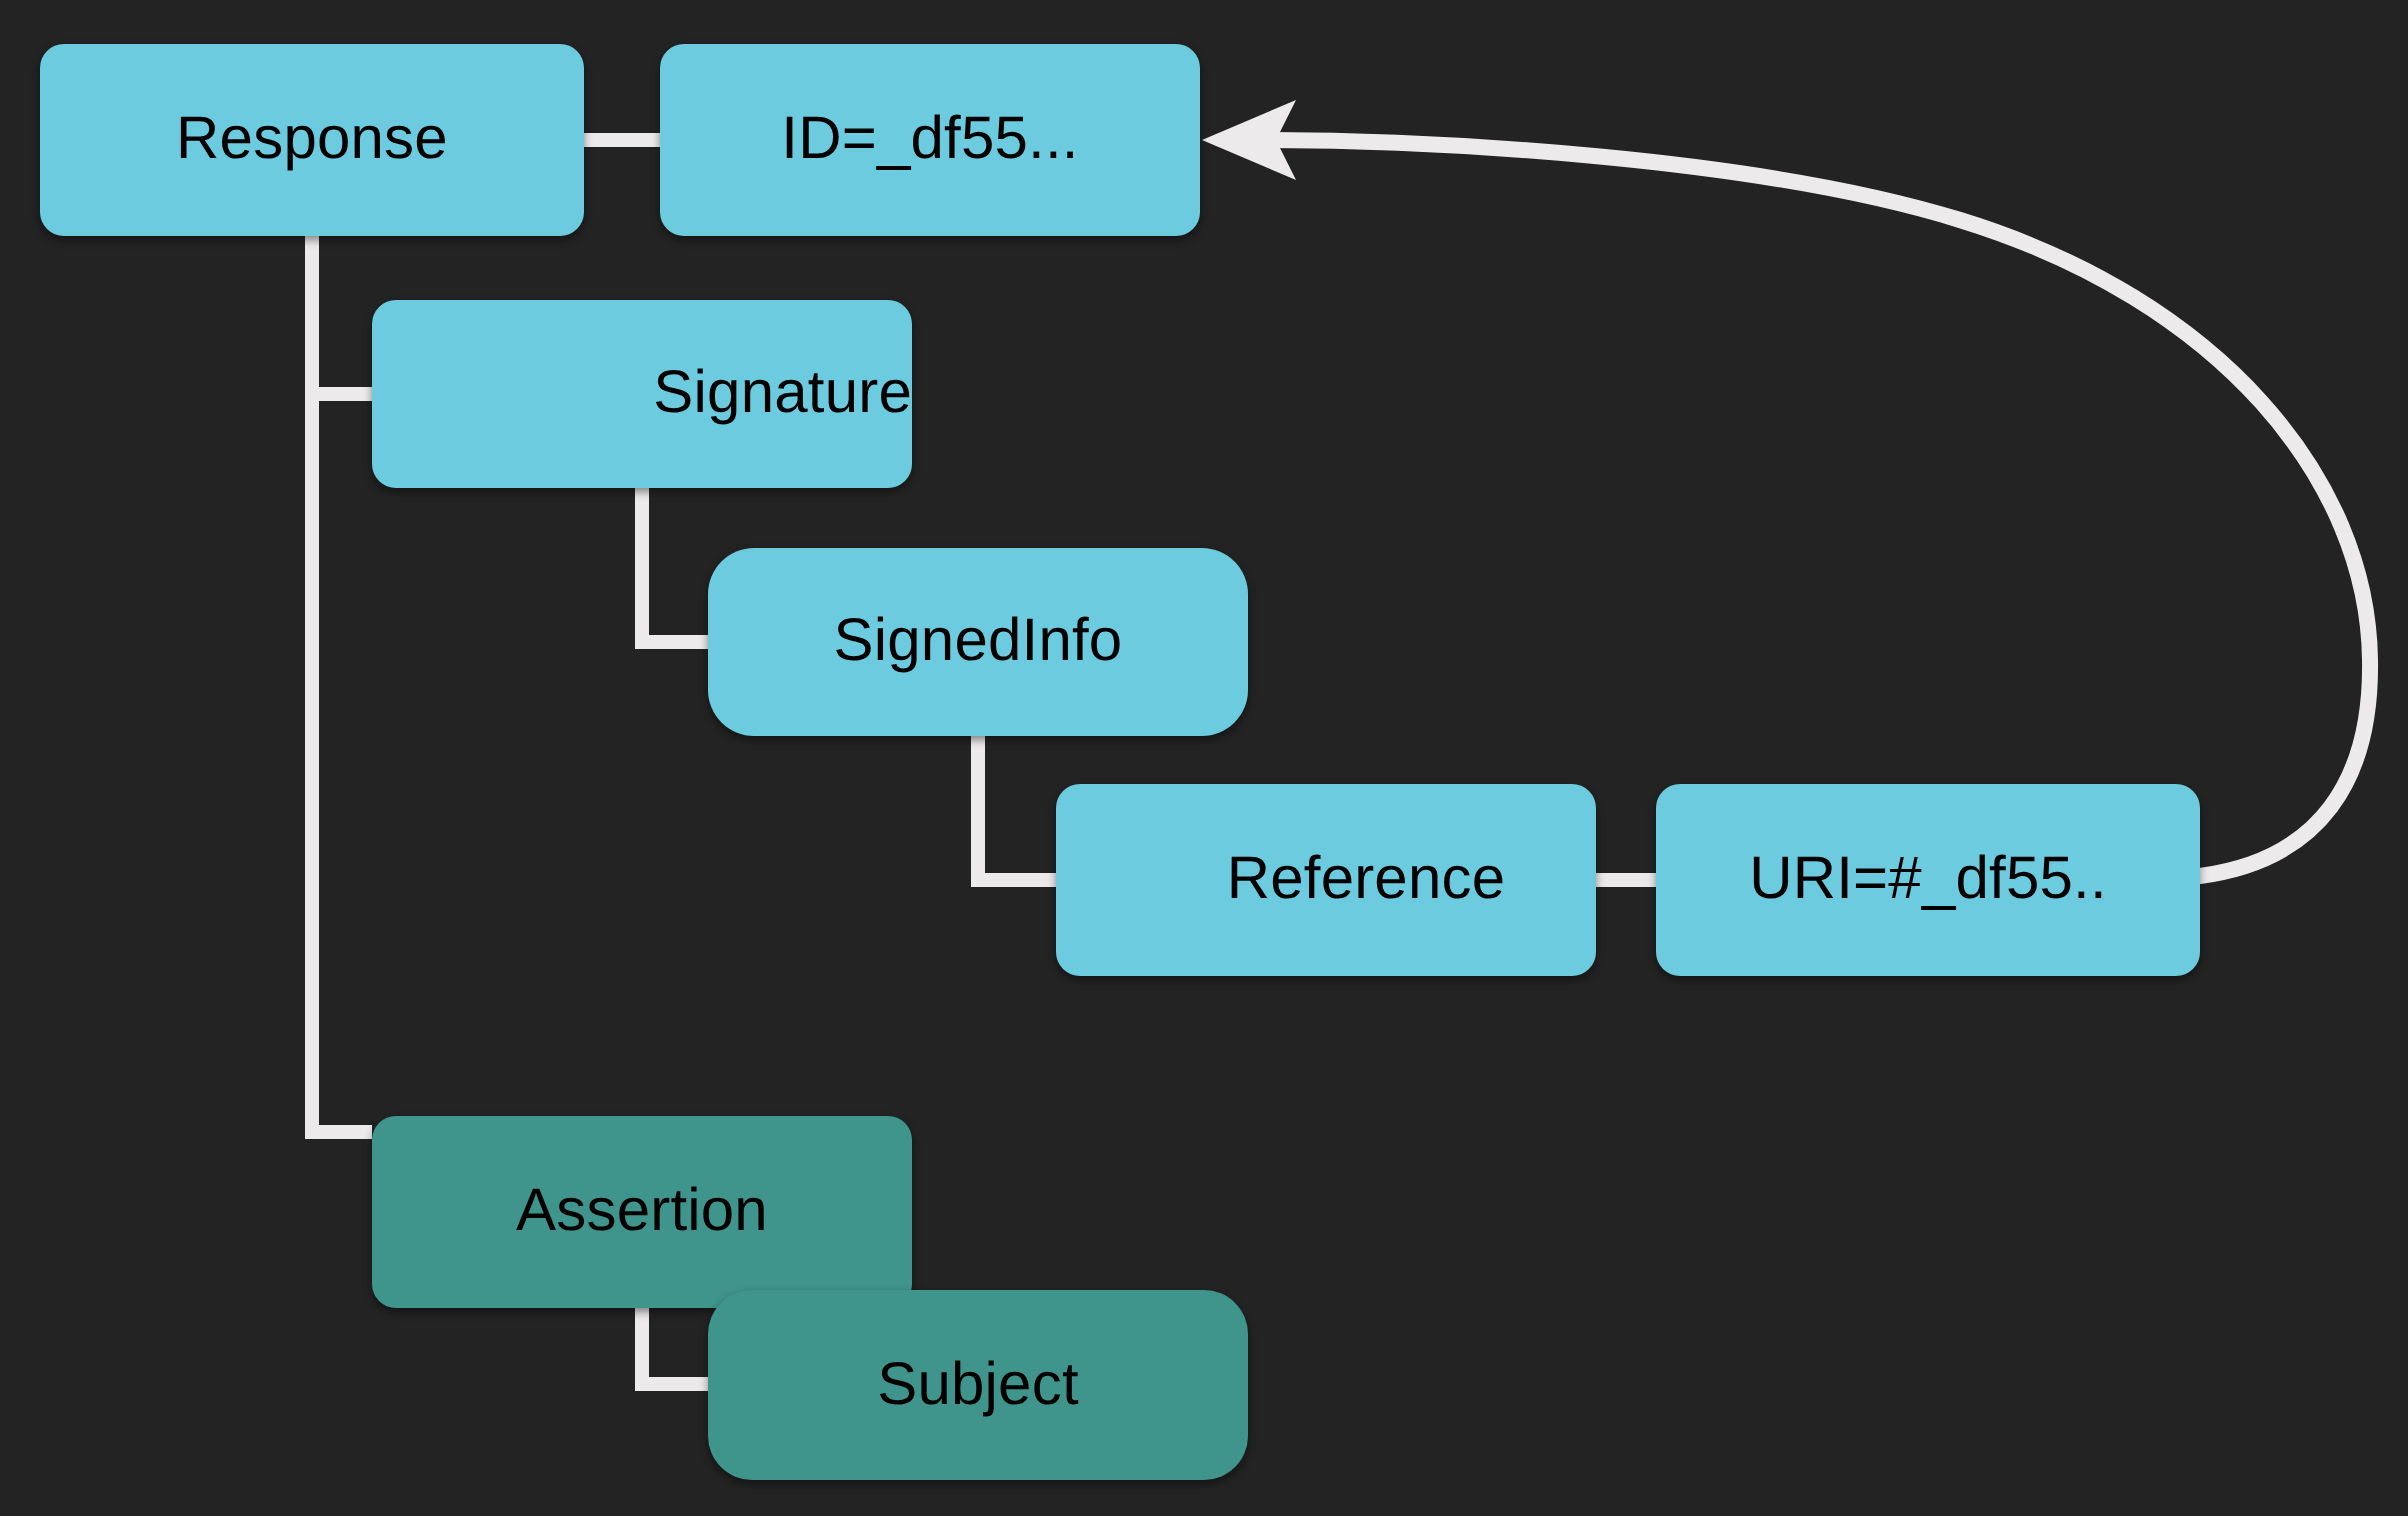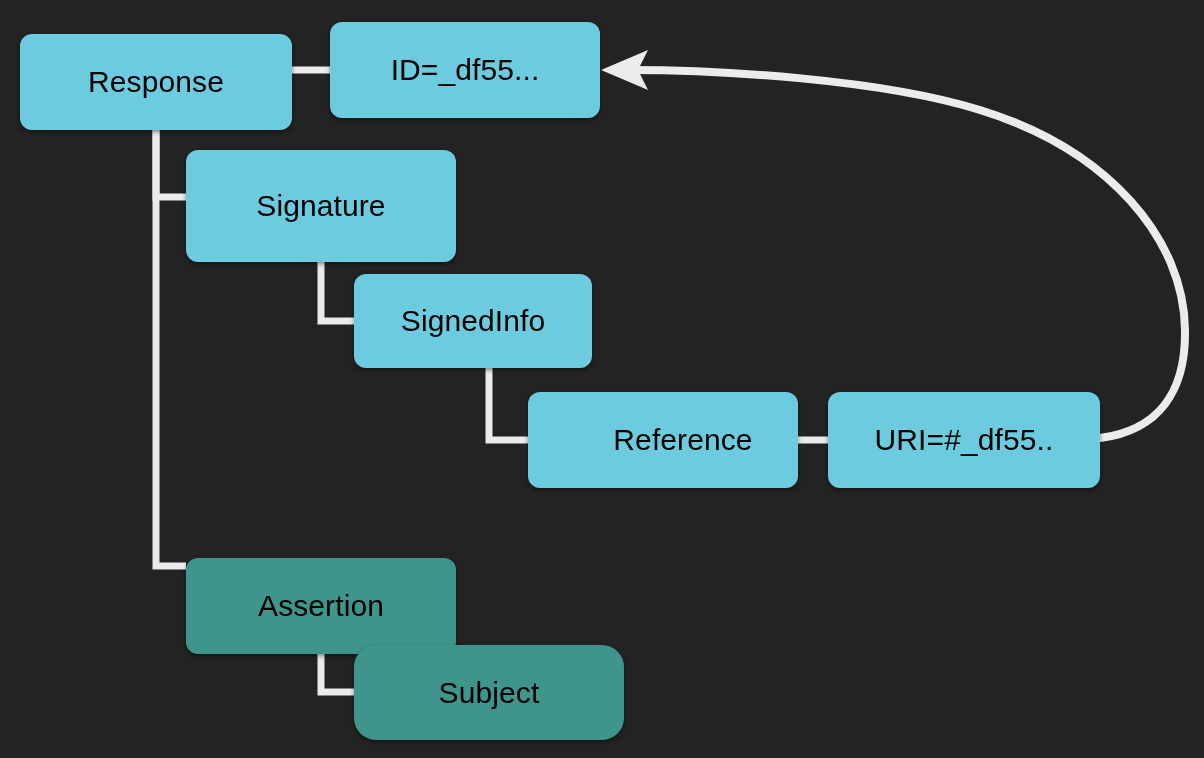--- a/index.html
+++ b/index.html
@@ -69,33 +69,33 @@
 
     <g>
       <path fill="none" stroke="#eceaea" stroke-width="8" stroke-linecap="round" d="M 1100 438
                C 1160 430, 1186 390, 1185 330
                C 1184 240, 1110 150, 980 110
                C 880 79, 720 70, 630 70"></path>
       <path fill="#eceaea" stroke="none" d="M 601 70 L 648 50 L 639 68 L 651 70 L 639 72 L 648 90 Z"></path>
     </g>
   </svg>
 
-  <div class="node node-blue" style="left:20px; top:22px; width:272px; height:96px;margin-top:12px;">
+  <div class="node node-blue" style="left:20px; top:22px; width:272px; height:96px;">
     <span class="node-label">Response</span>
   </div>
 
   <div class="node node-blue" style="left:330px; top:22px; width:270px; height:96px;">
     <span class="node-label">ID=_df55...</span>
   </div>
 
-  <div class="node node-blue" style="left:186px; top:150px; width:270px; height:112px;">
+  <div class="node node-blue" style="left:186px; top:150px; width:270px; height:94px;justify-content:flex-end;">
     <span class="node-label">Signature</span>
   </div>
 
-  <div class="node node-blue" style="left:354px; top:274px; width:238px; height:94px;">
+  <div class="node node-blue" style="left:354px; top:274px; width:270px; height:94px;border-radius:23px;">
     <span class="node-label">SignedInfo</span>
   </div>
 
   <div class="node node-blue" style="left:528px; top:392px; width:270px; height:96px;padding-left:40px;">
     <span class="node-label">Reference</span>
   </div>
 
   <div class="node node-blue" style="left:828px; top:392px; width:272px; height:96px;">
     <span class="node-label">URI=#_df55..</span>
   </div>

